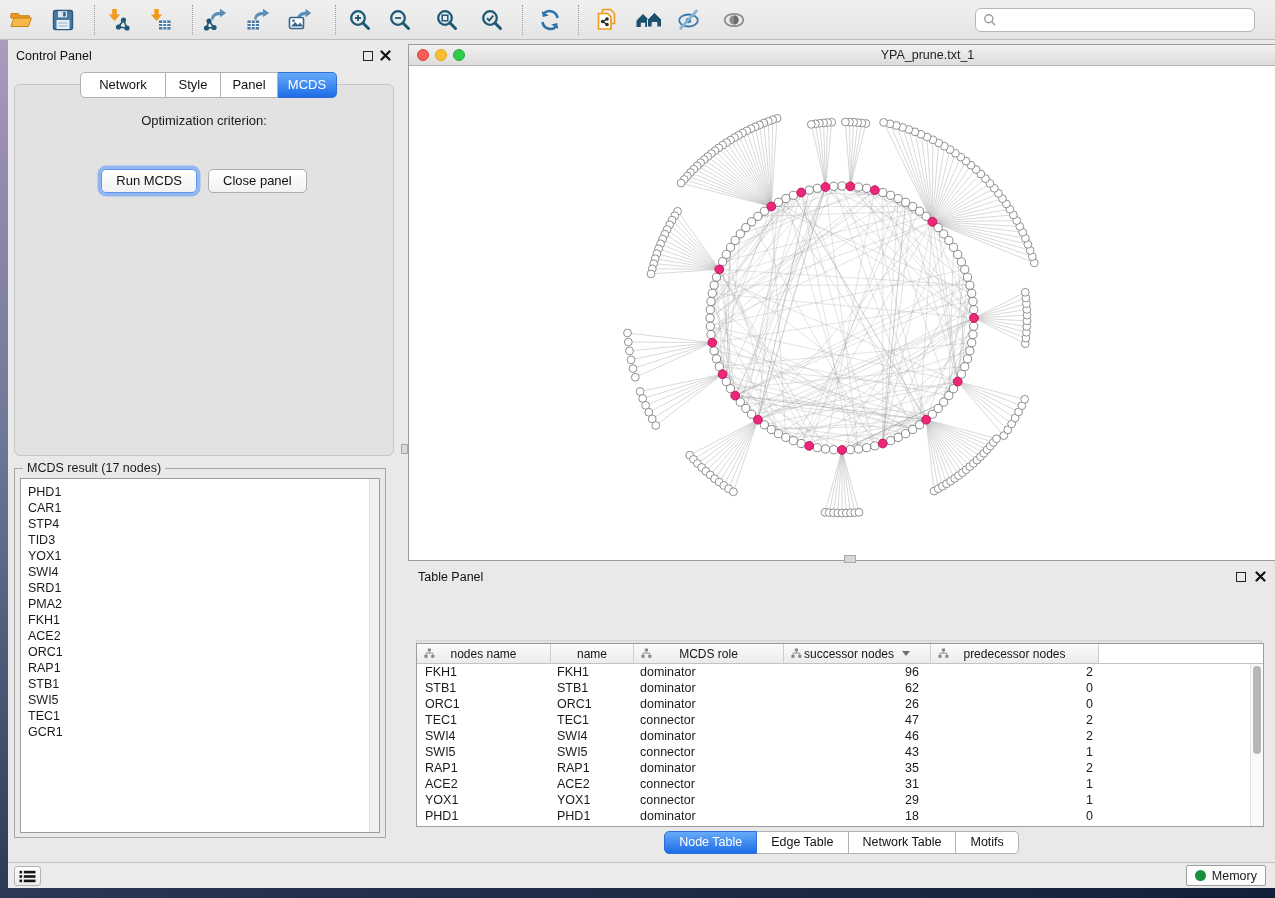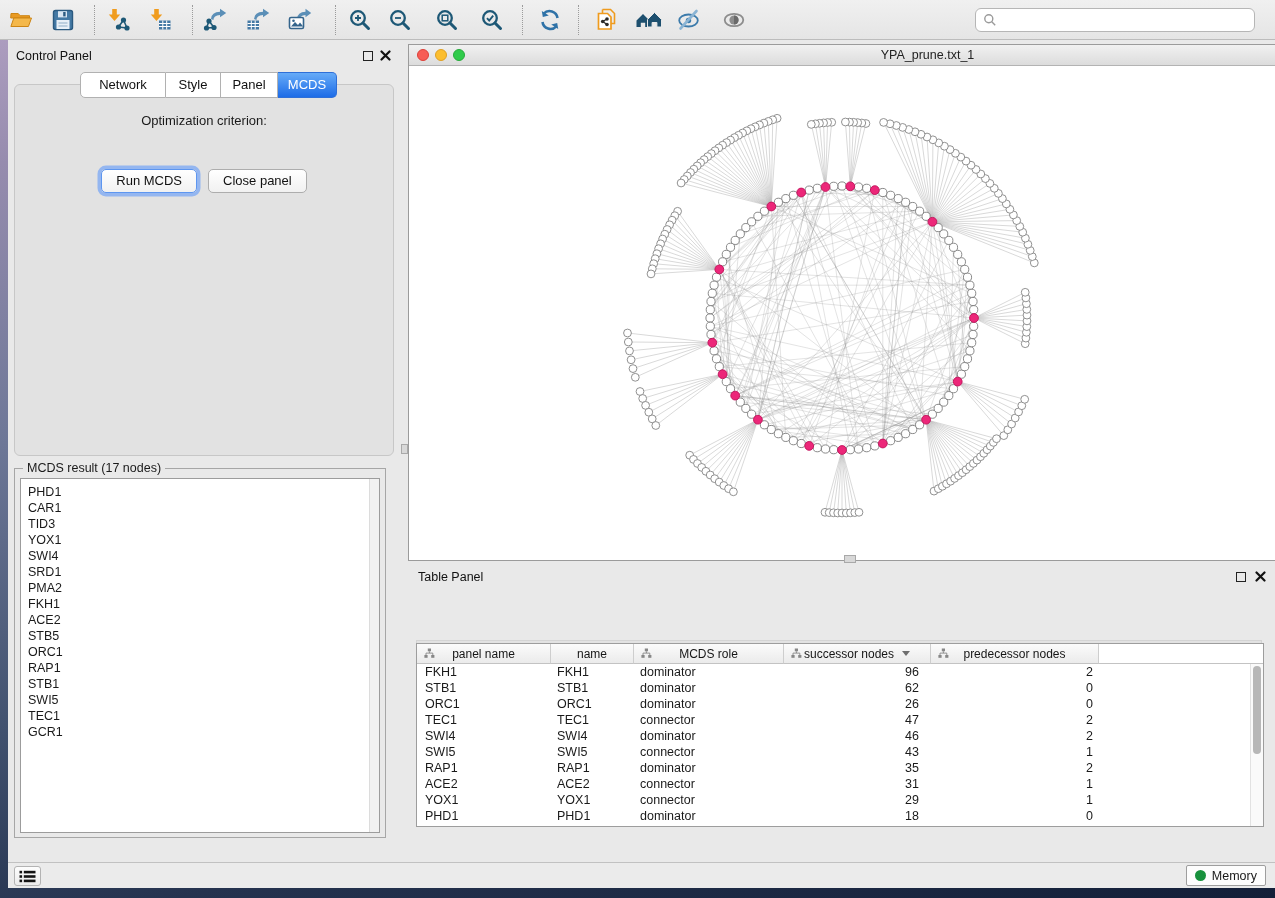--- a/index.html
+++ b/index.html
@@ -293,28 +293,28 @@
         <button class="btn">Close panel</button>
       </div>
     </div>
 
     <div class="mcds-group">
       <div class="mcds-legend">MCDS result (17 nodes)</div>
       <div class="mcds-list">
         <div class="mcds-scroll"></div>
       <div class="mcds-item">PHD1</div>
           <div class="mcds-item">CAR1</div>
+          <div class="mcds-item">STP4</div>
           <div class="mcds-item">TID3</div>
           <div class="mcds-item">YOX1</div>
           <div class="mcds-item">SWI4</div>
           <div class="mcds-item">SRD1</div>
           <div class="mcds-item">PMA2</div>
           <div class="mcds-item">FKH1</div>
           <div class="mcds-item">ACE2</div>
-          <div class="mcds-item">STB5</div>
           <div class="mcds-item">ORC1</div>
           <div class="mcds-item">RAP1</div>
           <div class="mcds-item">STB1</div>
           <div class="mcds-item">SWI5</div>
           <div class="mcds-item">TEC1</div>
           <div class="mcds-item">GCR1</div>
         </div>
     </div>
   </div>
 
@@ -1001,21 +1001,21 @@
       <div class="thead">
         <div class="th w0">
           <svg style="position:absolute;left:7px" width="11" height="11" viewBox="0 0 11 11">
               <g fill="#878787">
                 <rect x="3.8" y="0.5" width="3.2" height="2.8"></rect>
                 <rect x="0.4" y="7" width="3.2" height="2.8"></rect>
                 <rect x="7.2" y="7" width="3.2" height="2.8"></rect>
               </g>
               <path d="M5.4 3.3 v1.8 M2 7 v-1.9 h6.8 V7" stroke="#878787" fill="none" stroke-width="0.9"></path>
             </svg>
-          <span>panel name</span>
+          <span>nodes name</span>
         </div>
         <div class="th w1">
           <span>name</span>
         </div>
         <div class="th w2">
           <svg style="position:absolute;left:7px" width="11" height="11" viewBox="0 0 11 11">
               <g fill="#878787">
                 <rect x="3.8" y="0.5" width="3.2" height="2.8"></rect>
                 <rect x="0.4" y="7" width="3.2" height="2.8"></rect>
                 <rect x="7.2" y="7" width="3.2" height="2.8"></rect>
@@ -1119,20 +1119,26 @@
             <div class="tcell c2">dominator</div>
             <div class="tcell c3">18</div>
             <div class="tcell c4">0</div>
           </div>
         </div>
       <div class="tscroll">
         <div class="tthumb"></div>
       </div>
     </div>
 
+    <div class="tp-tabs">
+      <div class="tp-tab active">Node Table</div>
+      <div class="tp-tab">Edge Table</div>
+      <div class="tp-tab">Network Table</div>
+      <div class="tp-tab">Motifs</div>
+    </div>
   </div>
 
   <div class="statusbar">
     <div class="list-btn">
       <svg width="17" height="13" viewBox="0 0 17 13">
           <g fill="#141414">
             <rect x="0.5" y="0.8" width="2.6" height="2.6"></rect>
             <rect x="0.5" y="5.2" width="2.6" height="2.6"></rect>
             <rect x="0.5" y="9.6" width="2.6" height="2.6"></rect>
             <rect x="4.8" y="0.8" width="11.7" height="2.6"></rect>

